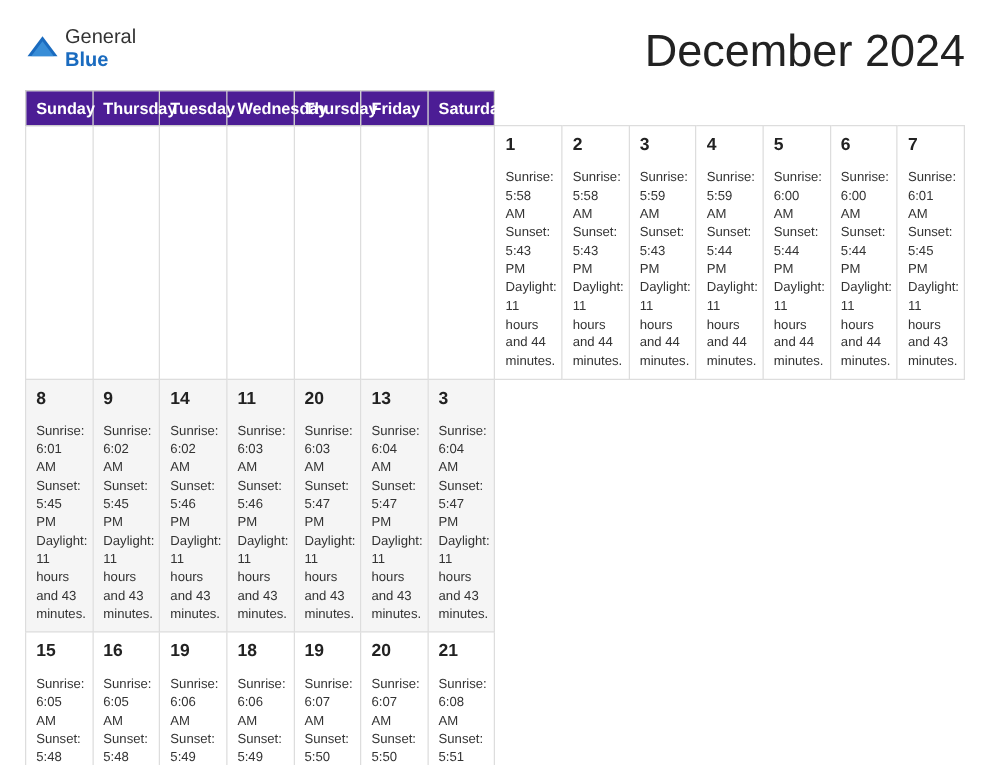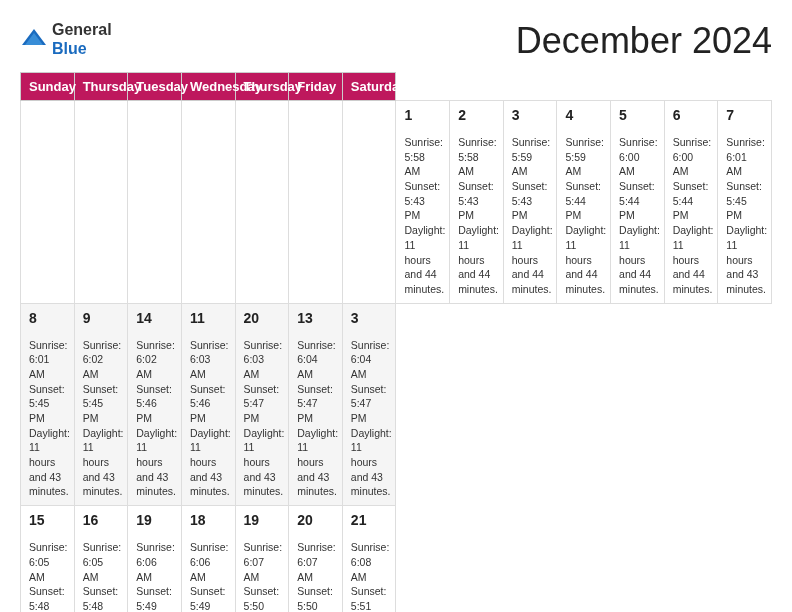--- a/index.html
+++ b/index.html
@@ -18,21 +18,21 @@
     }
     .logo {
       display: flex;
       align-items: center;
       gap: 4px;
     }
     .logo-text {
       font-size: 16px;
       line-height: 1.2;
     }
-    .logo-general { color: #333; font-weight: bold; }
+    .logo-general { color: #333; font-weight: normal; }
     .logo-blue { color: #1a6bbf; font-weight: bold; }
     .logo-icon {
       width: 28px;
       height: 28px;
     }
     .title-area {
       text-align: left;
     }
     .month-title {
       font-size: 36px;
@@ -42,21 +42,21 @@
     .location-title {
       font-size: 16px;
       color: #444;
     }
     .calendar-table {
       width: 100%;
       border-collapse: collapse;
       table-layout: fixed;
     }
     .calendar-table th {
-      background-color: #be185d;
+      background-color: #4c1d95;
       color: white;
       text-align: left;
       padding: 6px 8px;
       font-size: 13px;
       font-weight: bold;
       border: 1px solid #ccc;
     }
     .calendar-table td {
       vertical-align: top;
       padding: 6px 8px;

